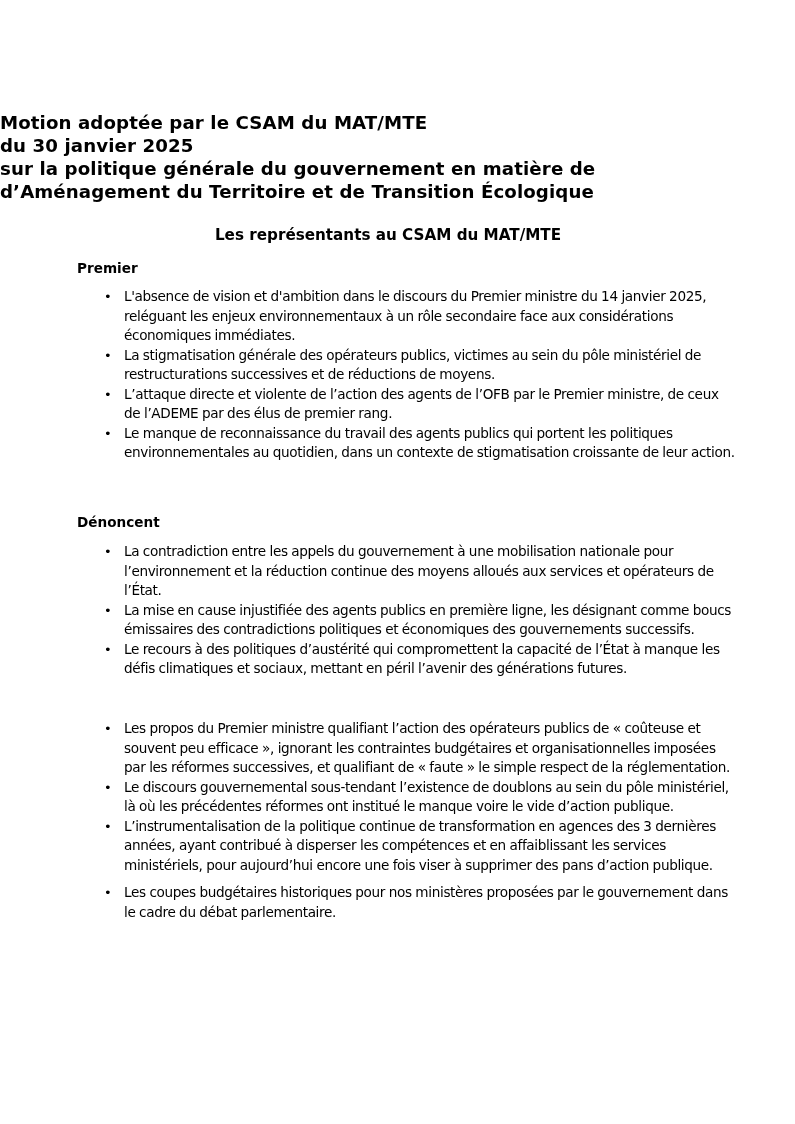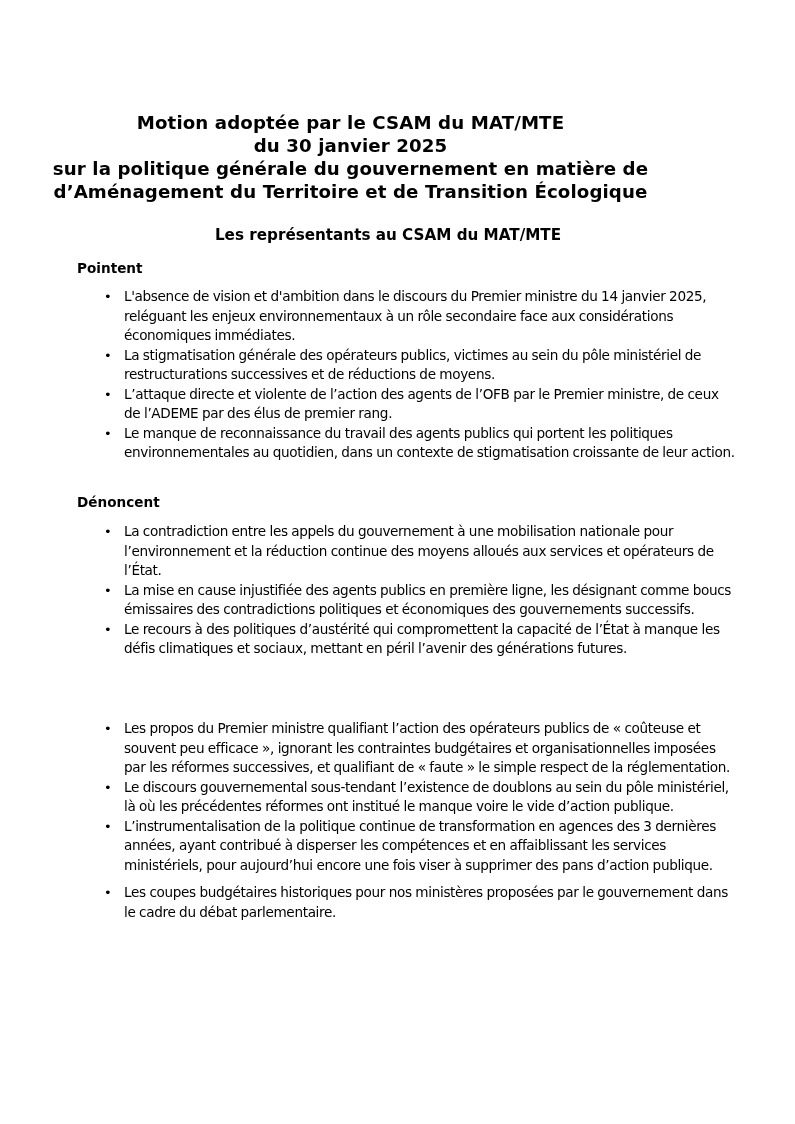--- a/index.html
+++ b/index.html
@@ -21,21 +21,21 @@
       top: 0;
       width: 795px;
       height: 1124px;
       background: #ffffff;
     }
     .title-block {
       position: absolute;
       left: 0;
       top: 99px;
       width: 701px;
-      text-align: center;
+      text-align: left;
       font-weight: bold;
       font-size: 18.2px;
       line-height: 23px;
       letter-spacing: 0.1px;
     }
     .title-line { display: block; white-space: nowrap; }
     .subtitle {
       position: absolute;
       left: 0;
       top: 212px;
@@ -72,42 +72,42 @@
       word-spacing: -0.3px;
     }
     .bullet {
       position: absolute;
       left: 27px;
       top: 0;
       font-size: 13px;
     }
     #sec-0 { top: 259px; }
     #sec-0 ul { margin-top: 10px; }
-    #sec-1 { top: 493px; }
+    #sec-1 { top: 513px; }
     #sec-1 ul { margin-top: 11px; }
     #sec-2 { top: 707px; }
     #sec-2 ul { margin-top: 12px; }
     .gap-before { margin-top: 8px; }
   </style>
 </head>
 <body>
 
 <div class="page">
 
   <h1 class="title-block">
     <span class="title-line">Motion adoptée par le CSAM du MAT/MTE</span>
     <span class="title-line">du 30 janvier 2025</span>
     <span class="title-line">sur la politique générale du gouvernement en matière de</span>
     <span class="title-line">d’Aménagement du Territoire et de Transition Écologique</span>
   </h1>
 
   <h2 class="subtitle">Les représentants au CSAM du MAT/MTE</h2>
 
   <div class="section" id="sec-0">
-    <h3 class="section-heading">Pointent</h3>
+    <h3 class="section-heading">Premier</h3>
     <ul class="items">
       <li><span class="bullet">•</span><span>L'absence de vision et d'ambition dans le discours du Premier ministre du 14 janvier 2025, reléguant les enjeux environnementaux à un rôle secondaire face aux considérations économiques immédiates.</span></li>
       <li><span class="bullet">•</span><span>La stigmatisation générale des opérateurs publics, victimes au sein du pôle ministériel de restructurations successives et de réductions de moyens.</span></li>
       <li><span class="bullet">•</span><span>L’attaque directe et violente de l’action des agents de l’OFB par le Premier ministre, de ceux de l’ADEME par des élus de premier rang.</span></li>
       <li><span class="bullet">•</span><span>Le manque de reconnaissance du travail des agents publics qui portent les politiques environnementales au quotidien, dans un contexte de stigmatisation croissante de leur action.</span></li>
     </ul>
   </div>
 
   <div class="section" id="sec-1">
     <h3 class="section-heading">Dénoncent</h3>

